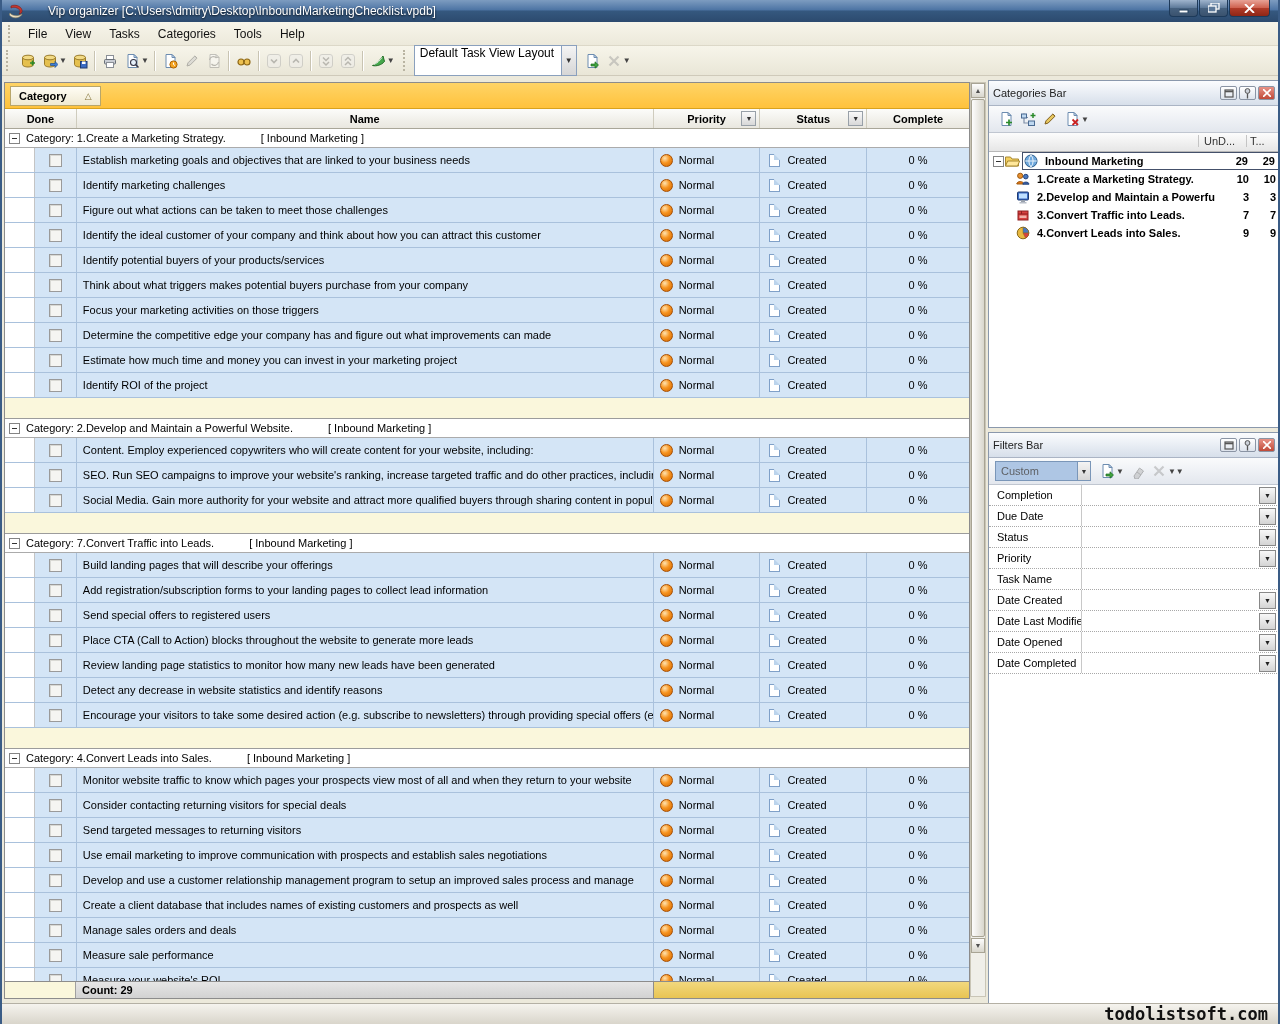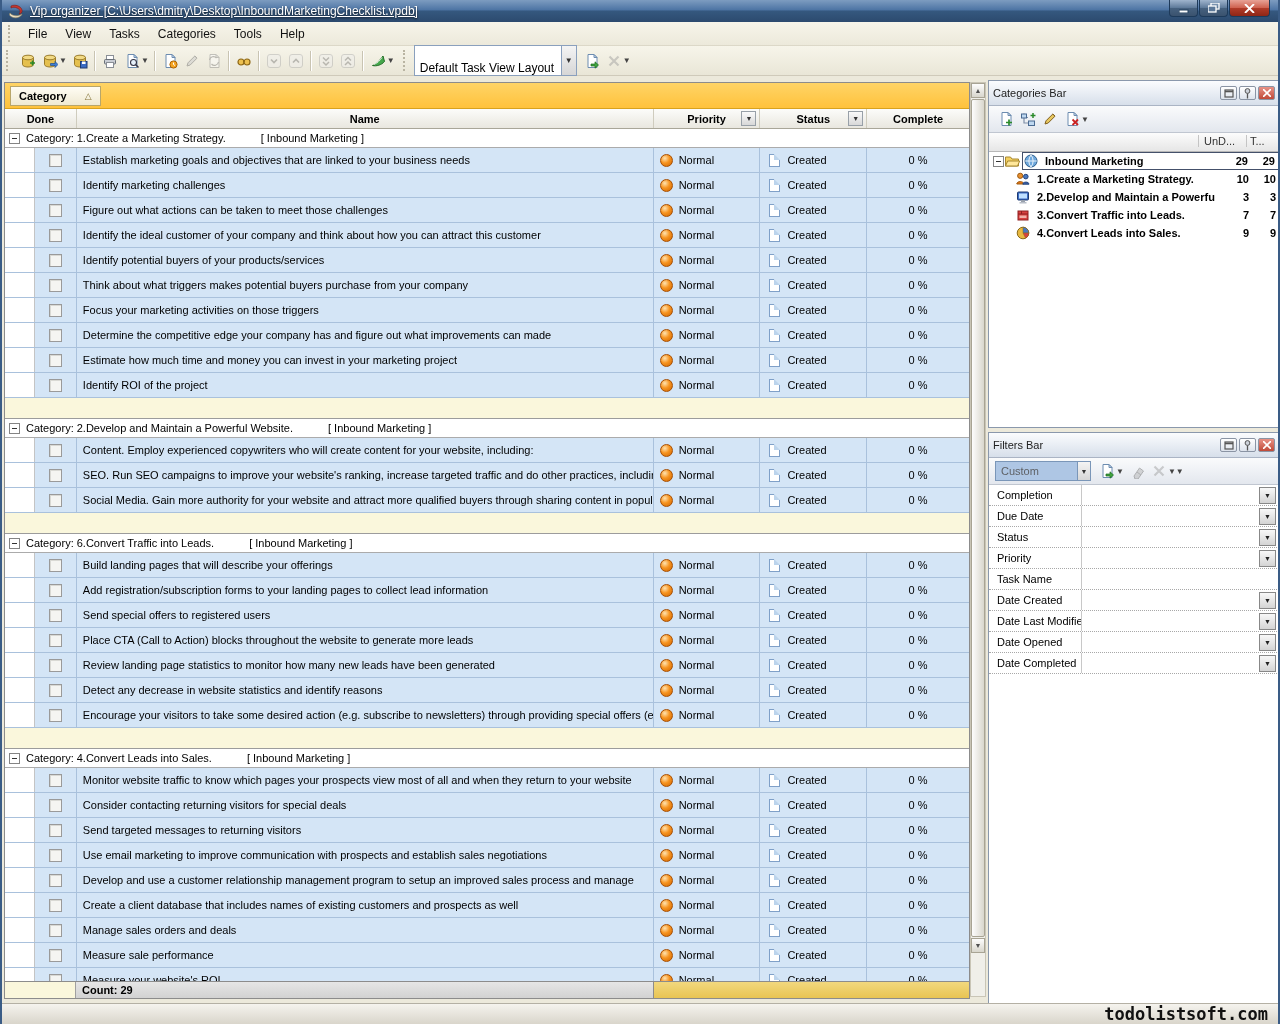--- a/index.html
+++ b/index.html
@@ -3,39 +3,39 @@
 <meta charset="utf-8">
 <style>
   html,body{margin:0;padding:0;background:#6b8db5;}
   *{box-sizing:border-box;font-family:"Liberation Sans",sans-serif;}
   .window{position:relative;width:1280px;height:1024px;background:#ece9db;overflow:hidden;
           border-left:2px solid #3a5c86;border-right:2px solid #3a5c86;}
   
   .titlebar{position:absolute;left:0;top:0;right:0;height:22px;
     background:linear-gradient(#7d9cc0 0%,#4d74a4 45%,#35587f 50%,#2c4a6e 100%);
     display:flex;align-items:center;padding:0 6px;color:#fff;font-size:12px;}
-  .titlebar .apptitle{text-shadow:0 1px 2px rgba(0,0,0,.8);margin-left:6px;white-space:nowrap;text-decoration:underline;}
+  .titlebar .apptitle{text-shadow:0 1px 2px rgba(0,0,0,.8);margin-left:24px;white-space:nowrap;}
   .appicon{width:16px;height:16px;flex:0 0 16px;}
   .winbtns{position:absolute;right:8px;top:0;display:flex;}
   .wbtn{width:29px;height:17px;border:1px solid #1d3a5a;border-top:none;border-radius:0 0 4px 4px;
     background:linear-gradient(#9fb4cd,#5c7898 50%,#46617f 52%,#3a526e);display:flex;align-items:center;justify-content:center;margin-left:1px;}
   .wbtn.close{width:41px;background:linear-gradient(#e8a296,#cf6250 48%,#b03a28 52%,#8f2616);}
   .wbtn svg{display:block;}
   
   .menubar{position:absolute;left:0;top:22px;right:0;height:24px;background:linear-gradient(#f7f5ea,#ece9db);
     display:flex;align-items:center;font-size:12px;color:#111;border-bottom:1px solid #dcd8c8;padding-left:6px;}
   .grip{width:5px;height:70%;border-left:2px dotted #b9b4a2;margin-right:6px;}
   .menu-item{padding:3px 9px;cursor:default;}
   .toolbar{position:absolute;left:0;top:46px;right:0;height:30px;background:linear-gradient(#f7f5ea,#e9e6d7);
     display:flex;align-items:center;border-bottom:1px solid #cfcaba;padding-left:4px;font-size:11px;}
   .tbicon{width:22px;height:22px;display:inline-flex;align-items:center;justify-content:center;border-radius:2px;}
   .tbicon.dis{filter:grayscale(1);opacity:.45;}
   .tbsep{width:2px;height:20px;border-left:1px solid #c9c4b2;border-right:1px solid #fff;margin:0 3px;}
   .caret{font-size:8px;color:#444;margin:0 2px 0 -2px;}
-  .combo{height:31px;background:#fff;border:1px solid #8aa0bd;display:flex;align-items:flex-end;font-size:12px;}
+  .combo{height:31px;background:#fff;border:1px solid #8aa0bd;display:flex;align-items:flex-start;font-size:12px;}
   .combo .cval{flex:1;padding:0 5px;white-space:nowrap;overflow:hidden;}
   .combo .cbtn{width:15px;height:100%;border-left:1px solid #8aa0bd;background:linear-gradient(#f4f4f4,#d6d6d6);
     display:flex;align-items:center;justify-content:center;font-size:8px;color:#333;}
   
   .grid{position:absolute;left:2px;top:82px;width:966px;height:917px;background:#fff;border:1px solid #8c8c8c;}
   .groupband{position:absolute;left:0;top:0;right:0;height:26px;background:linear-gradient(#ffd466,#ffc23c);
     border-bottom:1px solid #d8a21e;}
   .groupbtn{position:absolute;left:5px;top:3px;height:20px;padding:2px 8px;font-size:11px;font-weight:bold;
     background:linear-gradient(#fffdf4,#efe9d2);border:1px solid #b8a66a;display:flex;align-items:center;gap:18px;}
   .tri{font-size:9px;color:#86763c;font-weight:normal;}
@@ -571,21 +571,21 @@
             <span class="pageic"></span>
             <span>Created</span>
           </div>
           <div class="c-comp">
             <span>0 %</span>
           </div>
         </div>
         <div class="gap"></div>
         <div class="ghdr">
           <span class="exp"></span>
-          <span>Category: 6.Convert Traffic into Leads.</span>
+          <span>Category: 7.Convert Traffic into Leads.</span>
           <span class="gtag">[ Inbound Marketing ]</span>
         </div>
         <div class="trow">
           <div class="c-ind"></div>
           <div class="c-done">
             <span class="chk"></span>
           </div>
           <div class="c-name">
             <span>Build landing pages that will describe your offerings</span>
           </div>

